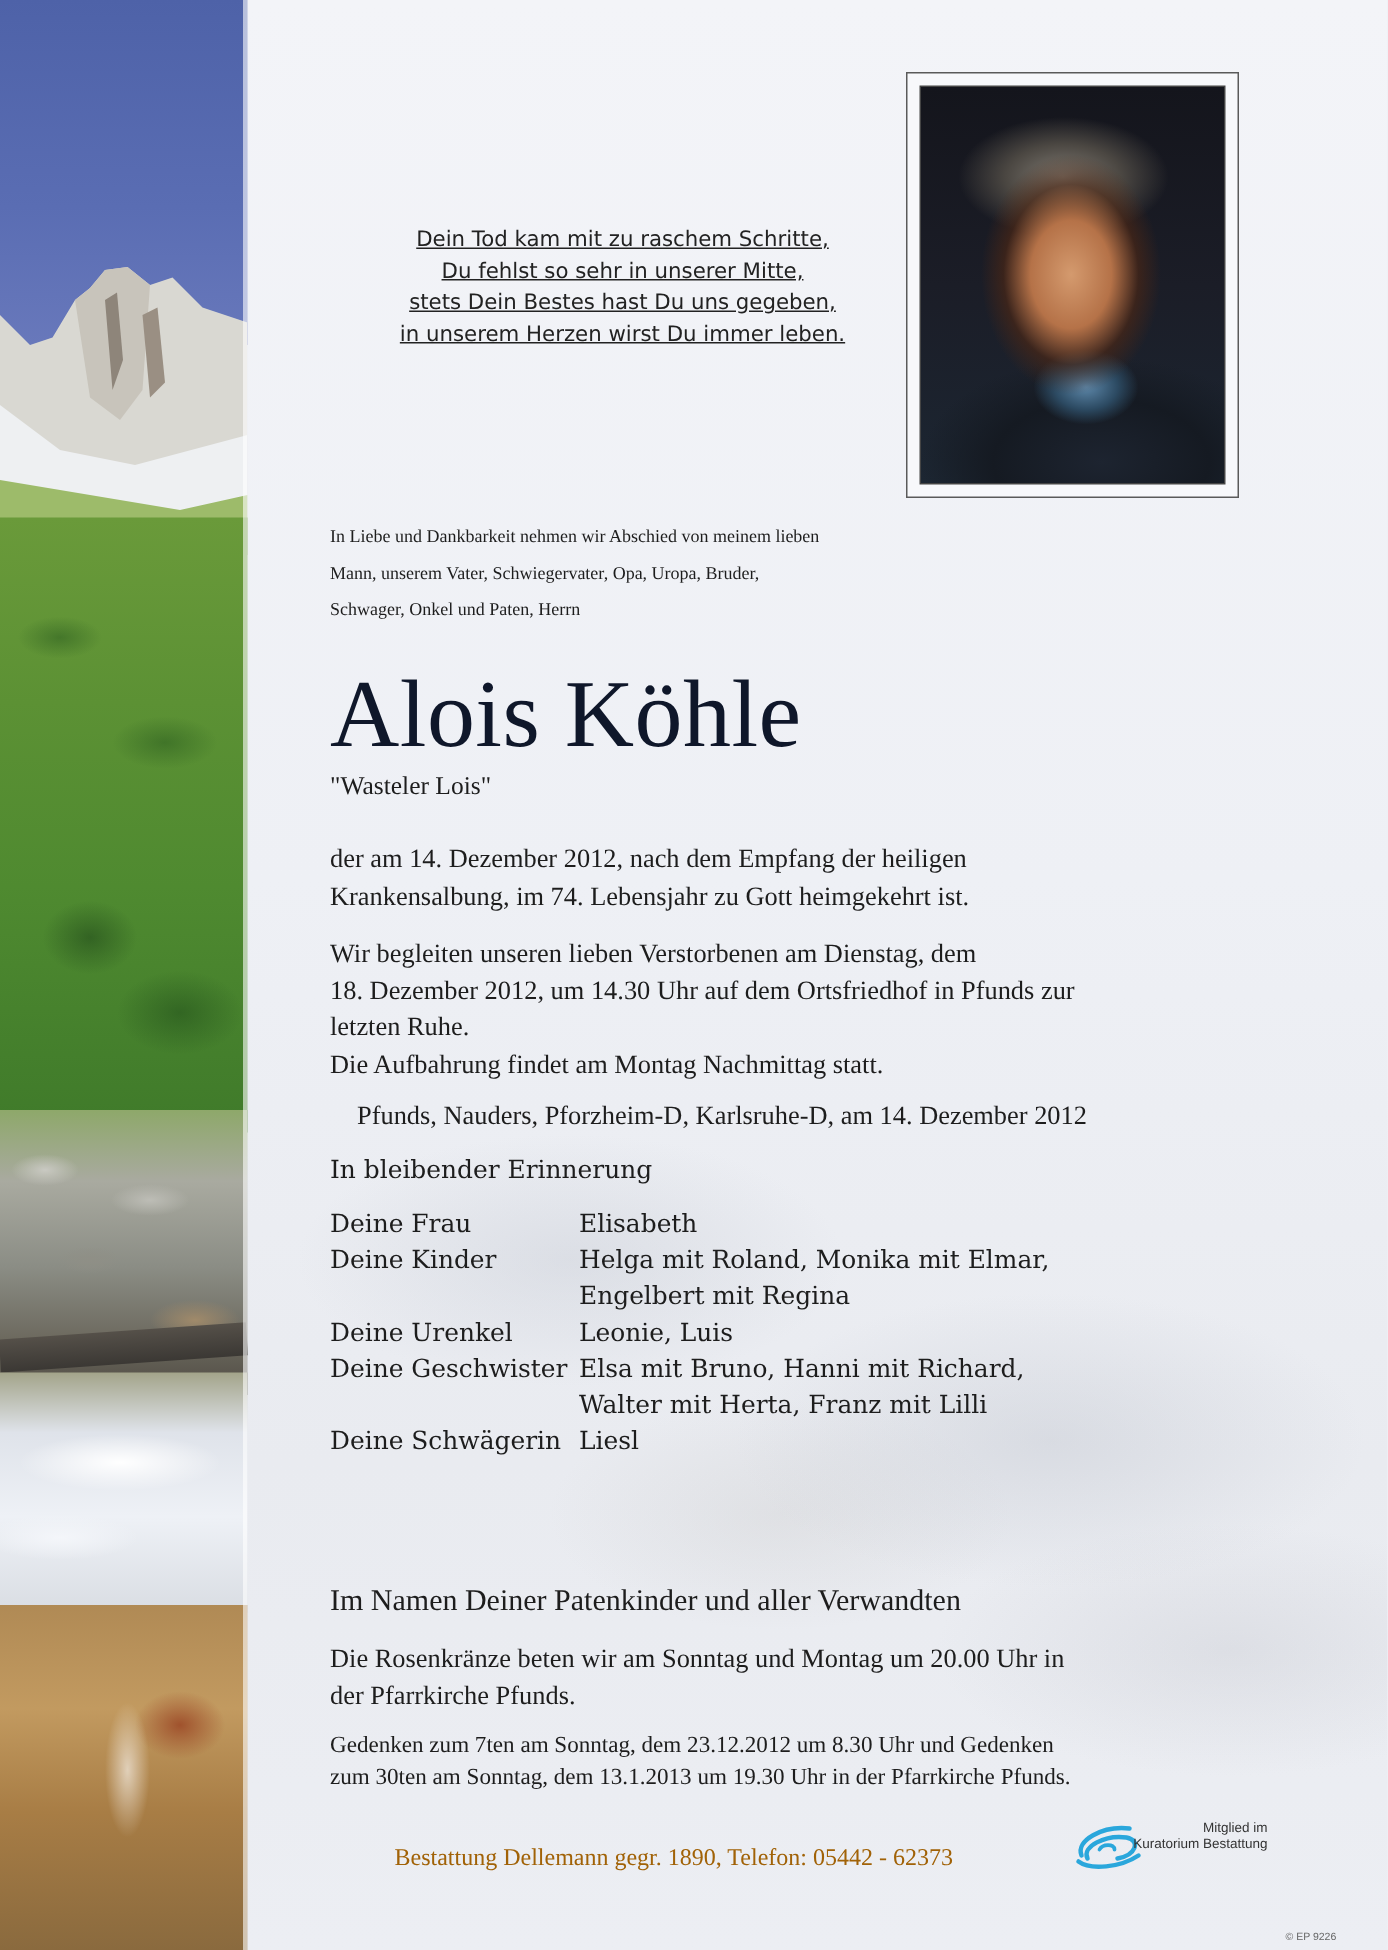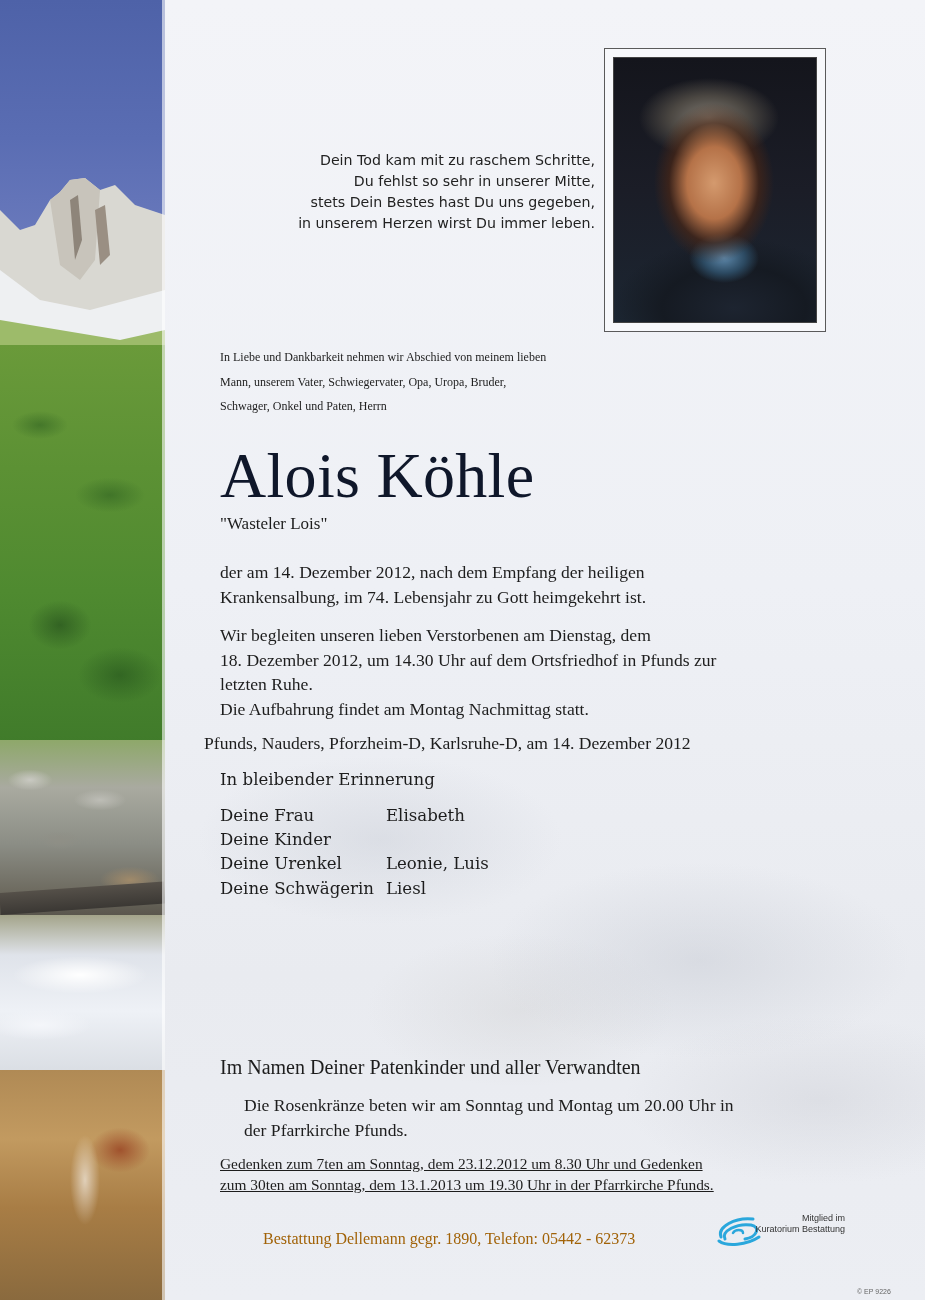--- a/index.html
+++ b/index.html
@@ -51,22 +51,22 @@
   .strip-boulder { position: absolute; left: 0; top: 1070px; width: 165px; height: 230px;
     background:
       radial-gradient(ellipse 20px 60px at 85px 110px, rgba(255,255,255,0.6), transparent 75%),
       radial-gradient(ellipse 40px 30px at 120px 80px, #a0522d, transparent 75%),
       linear-gradient(180deg, #b08a55 0%, #c29a60 30%, #a87d45 60%, #8a6a3e 100%); }
   .strip-edge { position: absolute; left: 162px; top: 0; width: 3px; height: 1300px; background: rgba(255,255,255,0.6); }
 
   
   .poem {
     position: absolute; left: 235px; top: 150px; width: 360px;
-    text-align: right; font-family: "DejaVu Sans", sans-serif;
-    font-size: 14.2px; line-height: 21px; color: #222;
+    text-align: center; font-family: "DejaVu Sans", sans-serif;
+    font-size: 14.2px; line-height: 21px; color: #222; text-decoration: underline;
   }
   
   .portrait-frame {
     position: absolute; left: 604px; top: 48px; width: 222px; height: 284px;
     background: #f7f8fb; border: 1px solid #5a5a5a; padding: 8px;
   }
   .portrait {
     width: 100%; height: 100%; border: 1px solid #444;
     background:
       radial-gradient(ellipse 60px 80px at 100px 125px, #d49a6e 0%, #b57248 45%, rgba(80,40,20,0.6) 75%, transparent 100%),
@@ -82,33 +82,33 @@
   }
   .name {
     position: absolute; left: 220px; top: 446px; font-size: 64px; line-height: 60px;
     font-weight: normal; letter-spacing: 0.3px; color: #0f172a;
   }
   .nickname { position: absolute; left: 220px; top: 513px; font-size: 17px; line-height: 22px; }
 
   .p-death { position: absolute; left: 220px; top: 560px; width: 610px; font-size: 17.6px; line-height: 24.5px; }
   .p-funeral { position: absolute; left: 220px; top: 623px; width: 610px; font-size: 17.6px; line-height: 24.5px; }
   .p-funeral div { }
-  .p-places { position: absolute; left: 204px; top: 731px; width: 610px; font-size: 17.6px; line-height: 24.5px; }
+  .p-places { position: absolute; left: 238px; top: 731px; width: 610px; font-size: 17.6px; line-height: 24.5px; }
   .p-memory { position: absolute; left: 220px; top: 768px; font-size: 17.6px; line-height: 24.5px;
     font-family: "DejaVu Serif", serif; font-size: 16.6px; }
 
   .mourners { position: absolute; left: 220px; top: 804px; width: 560px;
     font-family: "DejaVu Serif", serif; font-size: 16.6px; line-height: 24.2px; }
   .mourner-row { display: flex; }
   .mourner-rel { width: 166px; flex: 0 0 166px; white-space: nowrap; }
   .mourner-names { flex: 1; }
 
   .p-namen { position: absolute; left: 220px; top: 1055px; width: 620px; font-size: 20px; line-height: 24.5px; }
-  .p-rosary { position: absolute; left: 220px; top: 1093px; width: 620px; font-size: 17.6px; line-height: 24.5px; margin-left: 24px; }
-  .p-gedenken { position: absolute; left: 220px; top: 1153px; width: 620px; font-size: 15.4px; line-height: 21px; text-decoration: underline; }
+  .p-rosary { position: absolute; left: 220px; top: 1093px; width: 620px; font-size: 17.6px; line-height: 24.5px; }
+  .p-gedenken { position: absolute; left: 220px; top: 1153px; width: 620px; font-size: 15.4px; line-height: 21px; }
 
   .footer-undertaker { position: absolute; left: 263px; top: 1230px; font-size: 16px; line-height: 18px; color: #a16207; }
   .logo { position: absolute; left: 713px; top: 1209px; width: 135px; height: 40px; }
   .logo-swirl { position: absolute; left: 0; top: 2px; width: 60px; height: 36px; }
   .logo-text { position: absolute; left: 36px; top: 4px; width: 96px; text-align: right;
     font-family: "Liberation Sans", sans-serif; font-size: 9px; line-height: 11px; color: #333; }
   .copyright { position: absolute; left: 857px; top: 1288px; font-family: "Liberation Sans", sans-serif; font-size: 7px; color: #666; }
 </style>
 </head>
 <body>
@@ -171,25 +171,36 @@
 
 <div class="mourners">
   <div class="mourner-row">
     <div class="mourner-rel">Deine Frau</div>
     <div class="mourner-names">
       <div>Elisabeth</div>
     </div>
   </div>
   <div class="mourner-row">
     <div class="mourner-rel">Deine Kinder</div>
+    <div class="mourner-names">
+      <div>Helga mit Roland, Monika mit Elmar,</div>
+      <div>Engelbert mit Regina</div>
+    </div>
   </div>
   <div class="mourner-row">
     <div class="mourner-rel">Deine Urenkel</div>
     <div class="mourner-names">
       <div>Leonie, Luis</div>
+    </div>
+  </div>
+  <div class="mourner-row">
+    <div class="mourner-rel">Deine Geschwister</div>
+    <div class="mourner-names">
+      <div>Elsa mit Bruno, Hanni mit Richard,</div>
+      <div>Walter mit Herta, Franz mit Lilli</div>
     </div>
   </div>
   <div class="mourner-row">
     <div class="mourner-rel">Deine Schwägerin</div>
     <div class="mourner-names">
       <div>Liesl</div>
     </div>
   </div>
 </div>
 

